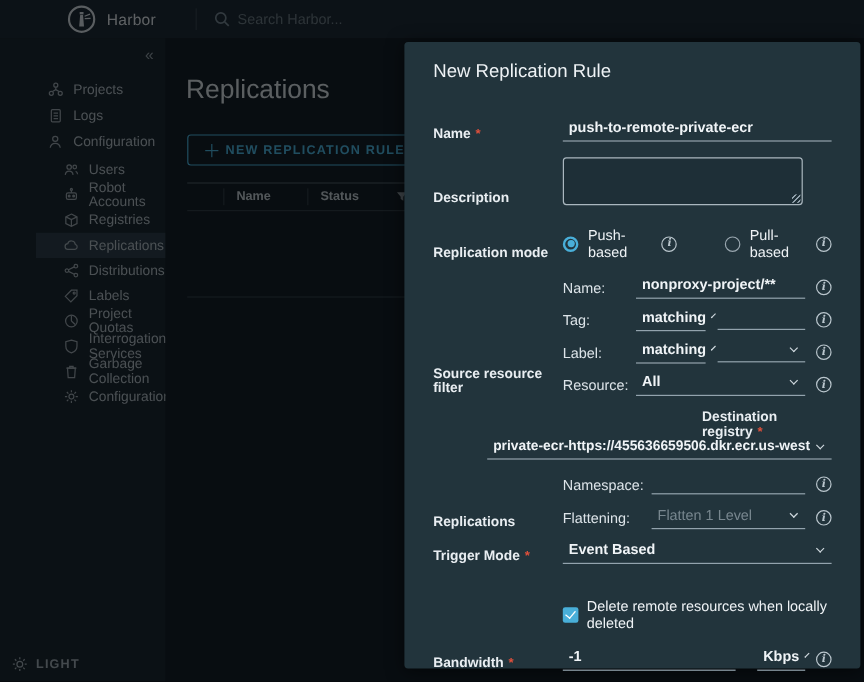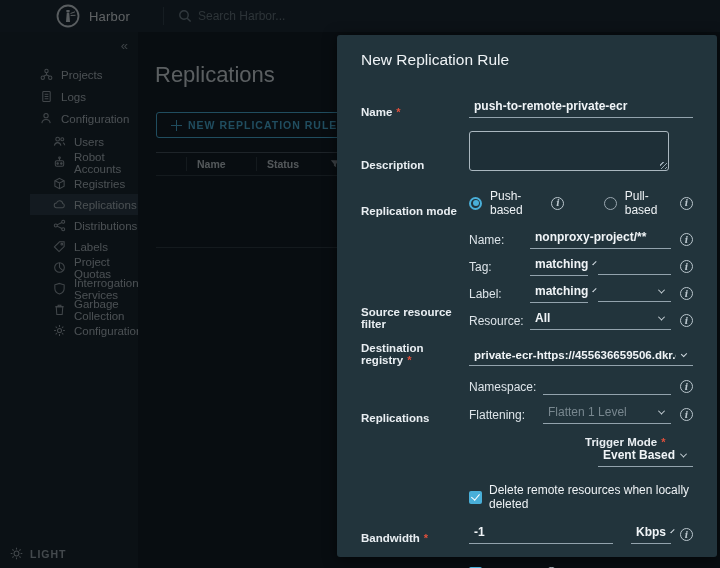--- a/index.html
+++ b/index.html
@@ -389,21 +389,21 @@
             <span class="usel grow">
               <span>All</span>
                 <span class="chev"></span>
             </span>
           </span>
           <span class="info info-ml">i</span>
         </div>
       </div>
     </div>
 
-    <div class="mrow" style="margin-bottom:12px;">
+    <div class="mrow" style="margin-bottom:12px;flex-direction:column;">
       <div class="mlabel">
         <span>Destination registry</span><span class="req">*</span>
       </div>
       <div class="mctrl">
         <span class="usel" style="font-size:11.5px;">
           <span style="white-space:nowrap;overflow:hidden;">private-ecr-https://455636659506.dkr.ecr.us-west</span>
           <span class="chev"></span>
         </span>
       </div>
     </div>
@@ -424,21 +424,21 @@
             <span class="usel dim grow">
               <span>Flatten 1 Level</span>
                 <span class="chev"></span>
             </span>
           </span>
           <span class="info info-ml">i</span>
         </div>
       </div>
     </div>
 
-    <div class="mrow" style="margin-bottom:16px;flex-direction:column;">
+    <div class="mrow" style="margin-bottom:28px;">
       <div class="mlabel">
         <span>Trigger Mode</span><span class="req">*</span>
       </div>
       <div class="mctrl">
         <span class="usel">
           <span>Event Based</span>
             <span class="chev"></span>
         </span>
       </div>
     </div>

